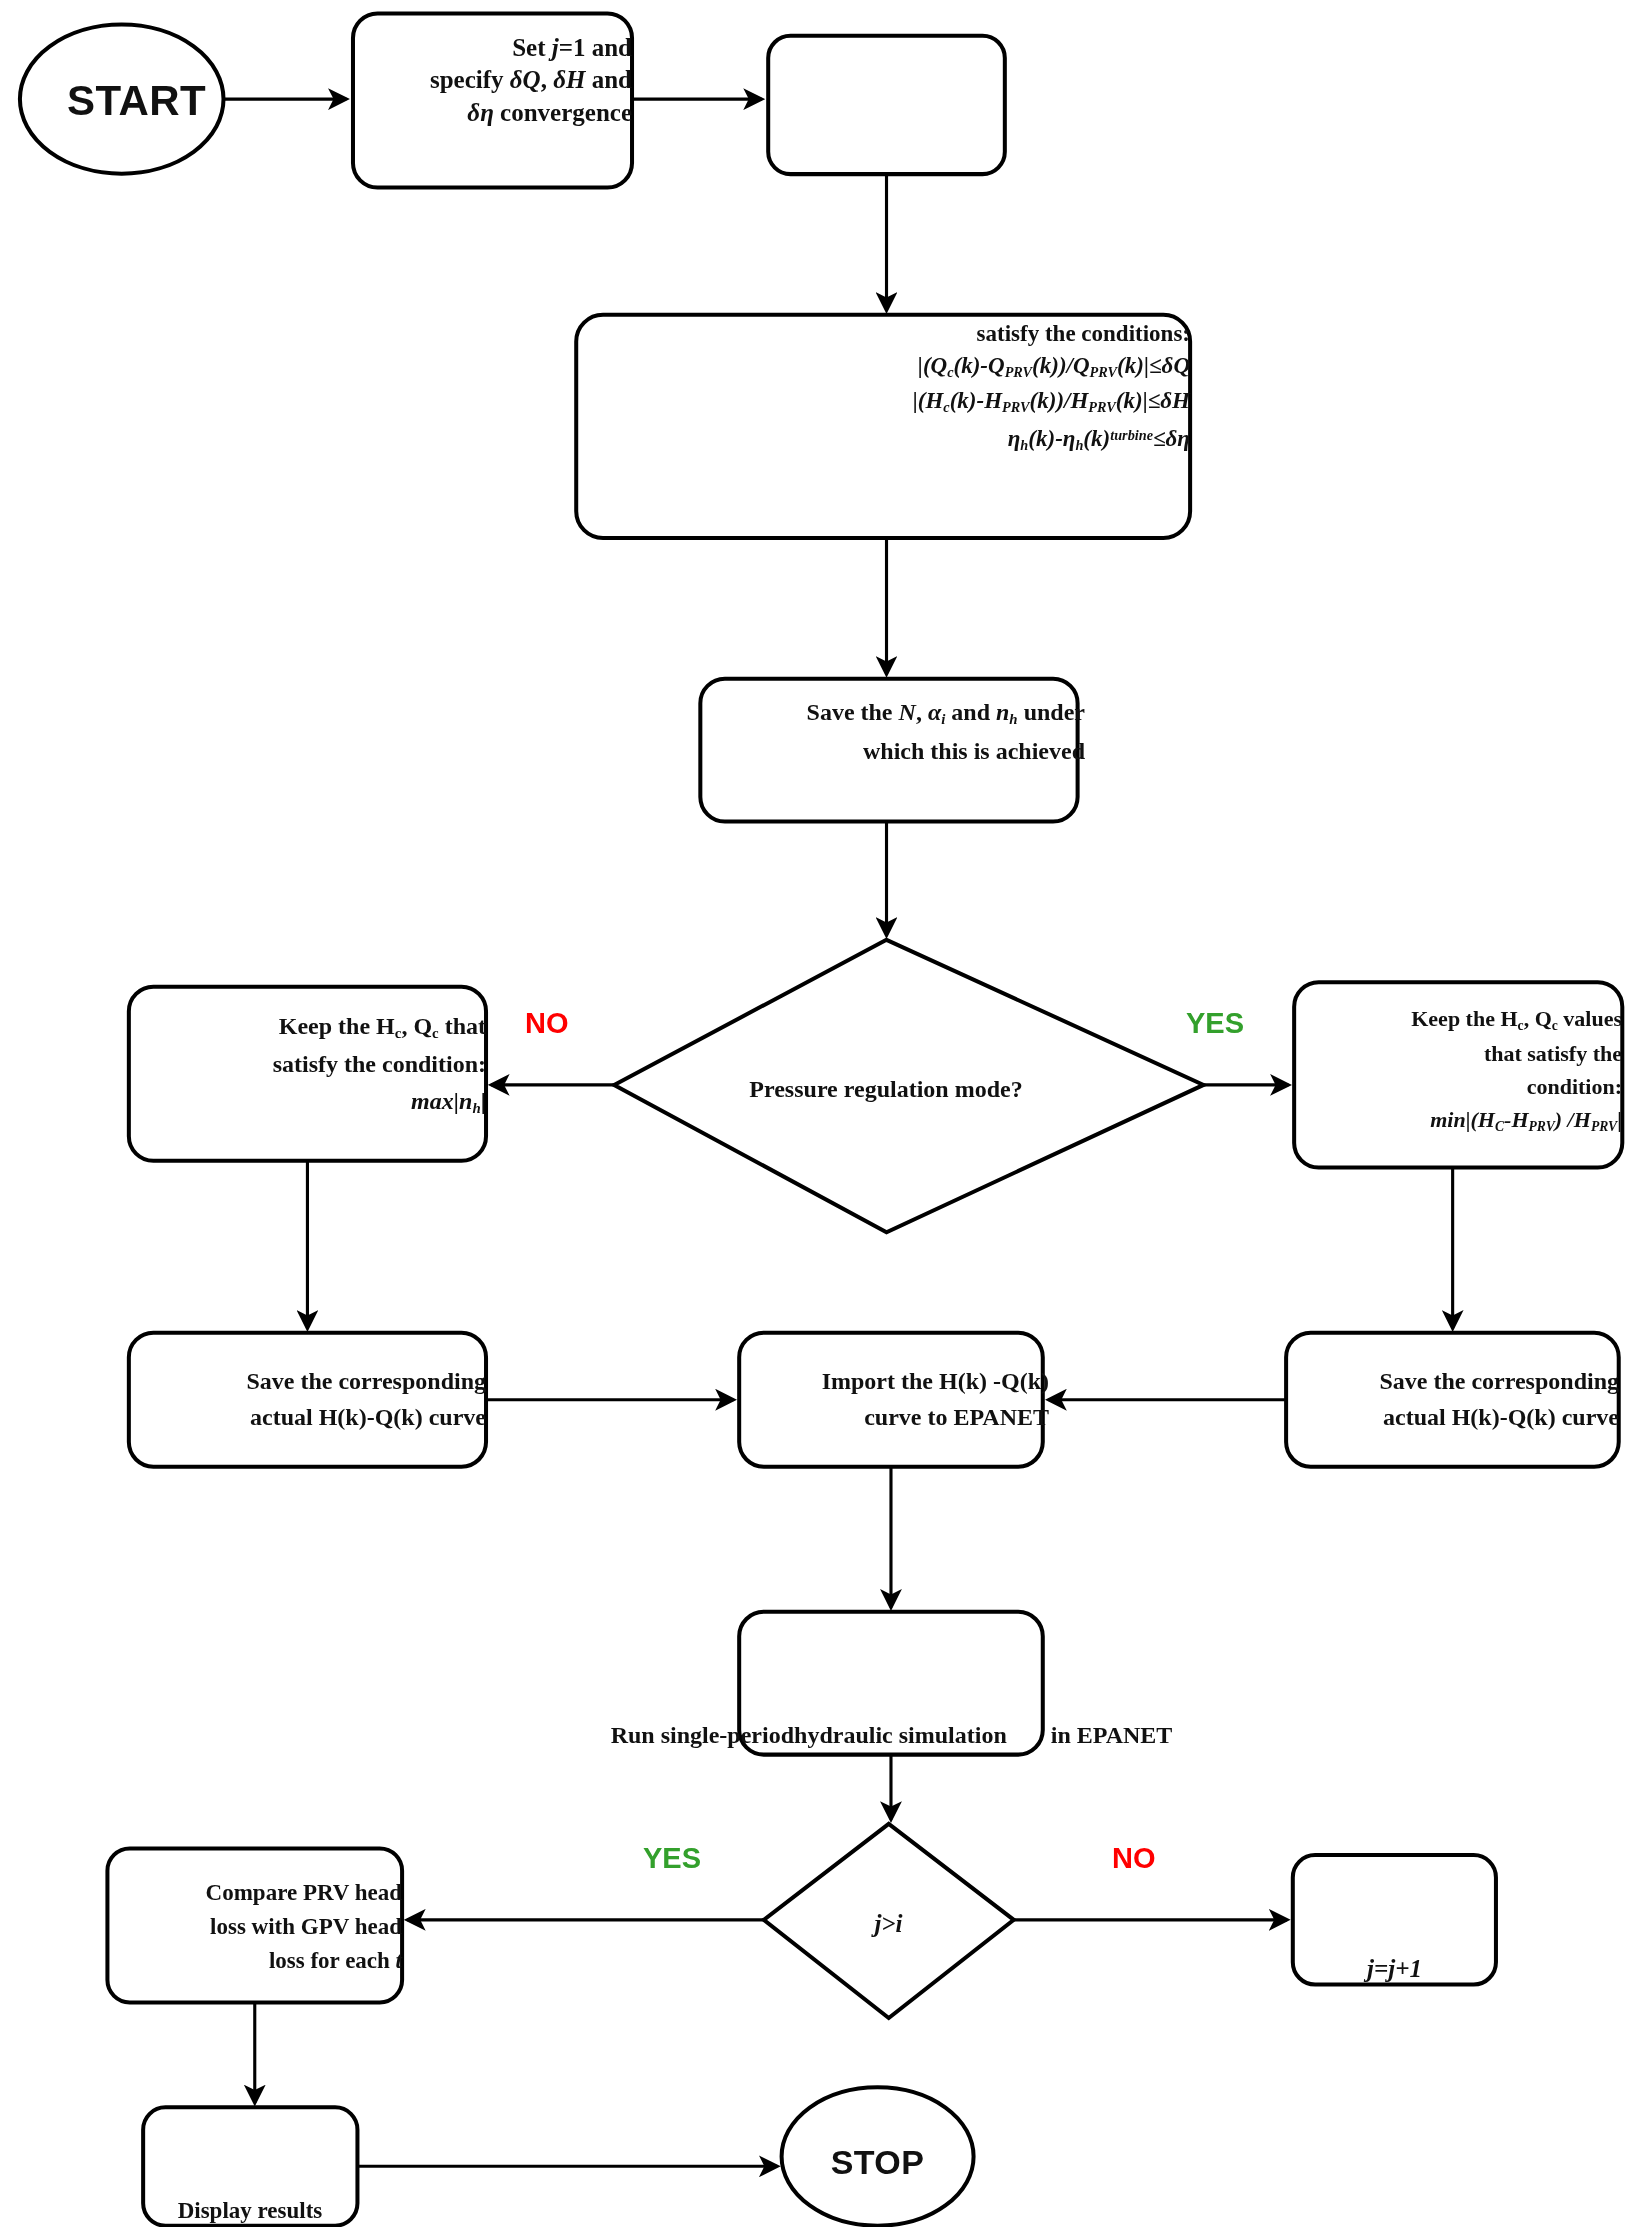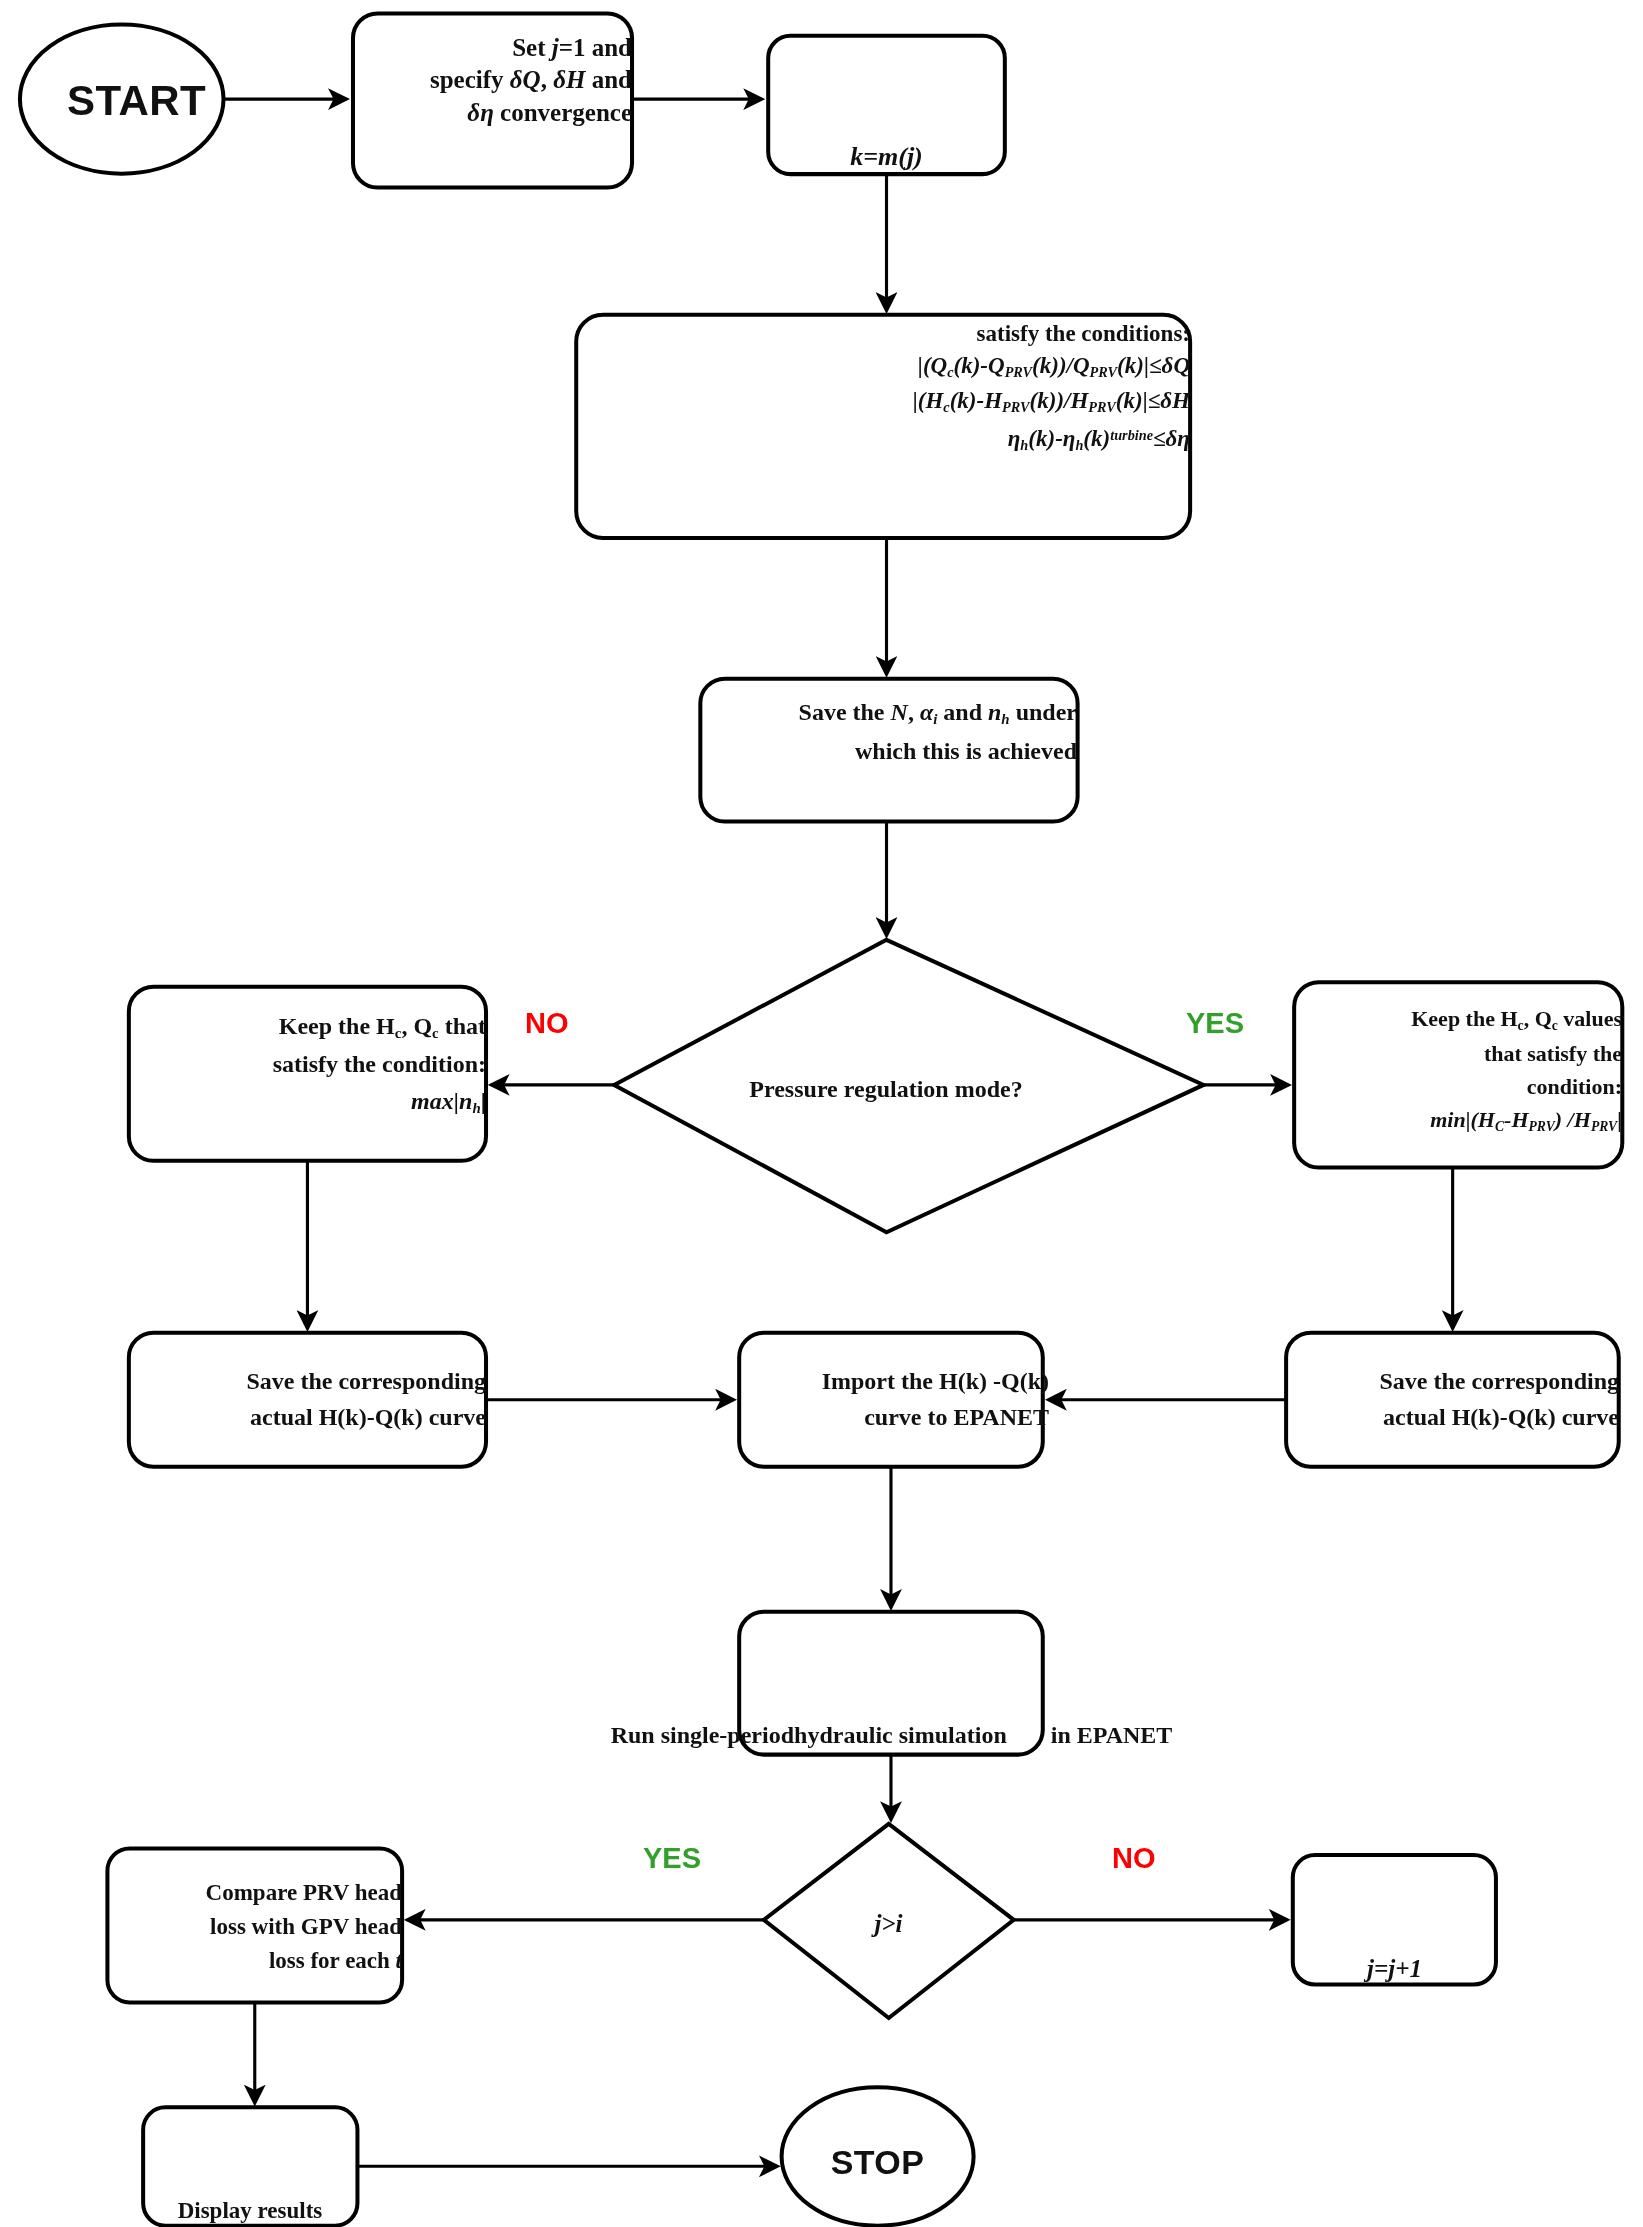--- a/index.html
+++ b/index.html
@@ -148,32 +148,29 @@
   <div class="node-text term-text" style="left:35px; top:69px; width:203px; height:60px; font-size:42px;">
     <span class="ln">START</span>
   </div>
 
   <div class="node-text" style="left:353px; top:24.6px; width:279px; height:112px; font-size:25px; flex-direction:column;">
     <span class="ln">Set <i class="v">j</i>=1 and</span>
     <span class="ln">specify <i class="v">δQ</i>, <i class="v">δH</i> and</span>
     <span class="ln"><i class="v">δη</i> convergence</span>
   </div>
 
-  <div class="node-text" style="left:768px; top:36px; width:237px; height:138px; font-size:26px;">
-    <span class="ln eq">k=m(j)</span>
-  </div>
 
   <div class="node-text" style="left:576px; top:319px; width:614px; height:179px; font-size:23px; flex-direction:column; justify-content:flex-start;">
     <span class="ln">satisfy the conditions:</span>
     <span class="ln eq" style="margin-top:1.8px;">|(<i>Q<sub>c</sub></i>(<i>k</i>)-<i>Q<sub>PRV</sub></i>(<i>k</i>))/<i>Q<sub>PRV</sub></i>(<i>k</i>)|≤<i>δQ</i></span>
     <span class="ln eq" style="margin-top:4.5px;">|(<i>H<sub>c</sub></i>(<i>k</i>)-<i>H<sub>PRV</sub></i>(<i>k</i>))/<i>H<sub>PRV</sub></i>(<i>k</i>)|≤<i>δH</i></span>
     <span class="ln eq" style="margin-top:7.1px;"><i>η<sub>h</sub></i>(<i>k</i>)-<i>η<sub>h</sub></i>(<i>k</i>)<sup>turbine</sup>≤<i>δη</i></span>
   </div>
 
-  <div class="node-text" style="left:700px; top:688px; width:377px; height:89px; font-size:24px; flex-direction:column;">
+  <div class="node-text" style="left:700px; top:688px; width:377px; height:89px; font-size:24px; flex-direction:column;padding-left:8px;">
     <span class="ln">Save the <i class="v">N</i>, <i class="v">α<sub>i</sub></i> and <i class="v">n<sub>h</sub></i> under</span>
     <span class="ln" style="margin-top:6.3px;">which this is achieved</span>
   </div>
 
   <div class="node-text" style="left:654px; top:1065px; width:464px; height:40px; font-size:24px;">
     <span class="ln">Pressure regulation mode?</span>
   </div>
 
   <div class="node-text" style="left:129px; top:1000px; width:357px; height:130px; font-size:24px; flex-direction:column;">
     <span class="ln">Keep the H<sub style="font-style:normal;">c</sub>, Q<sub style="font-style:normal;">c</sub> that</span>

